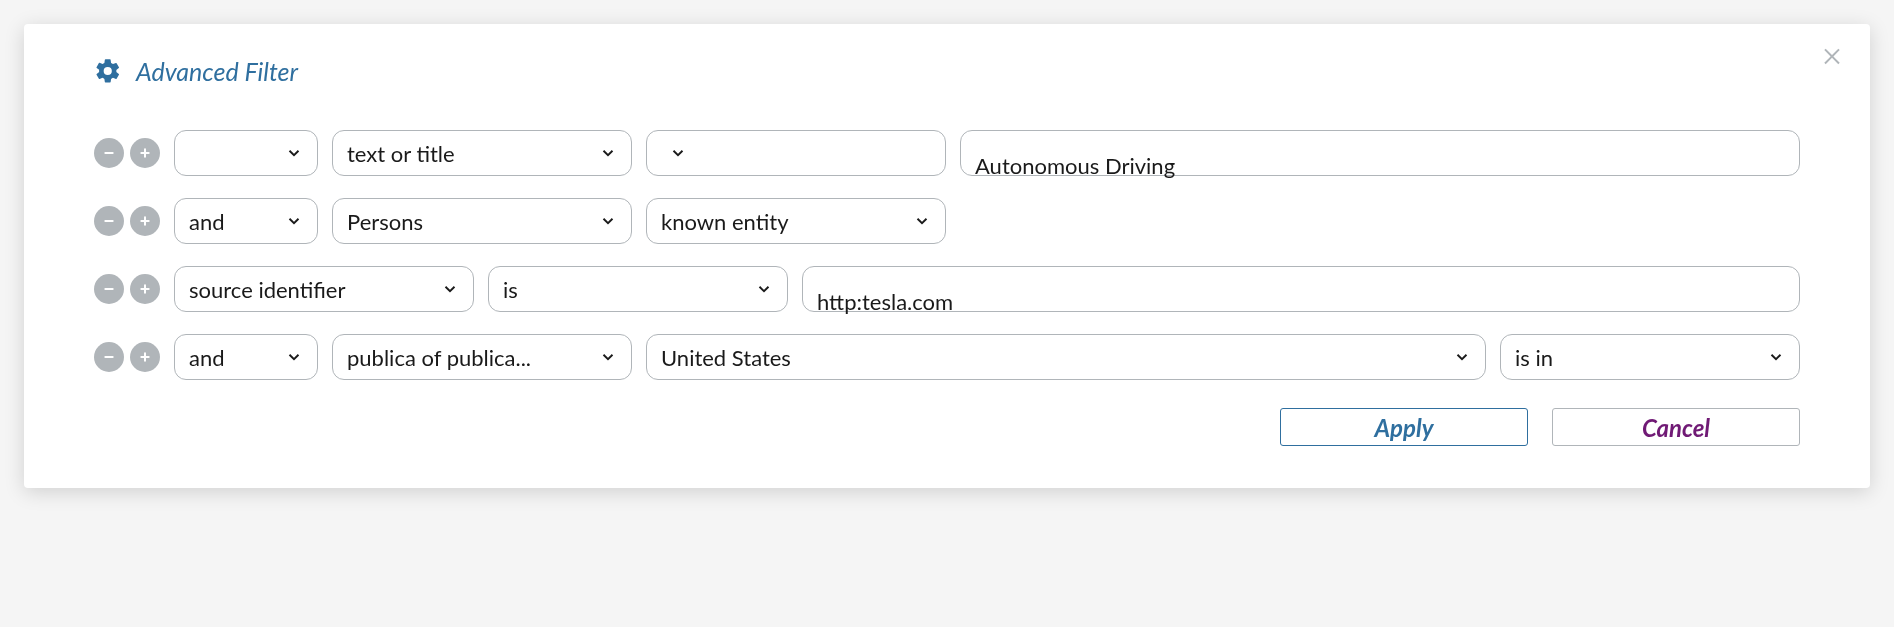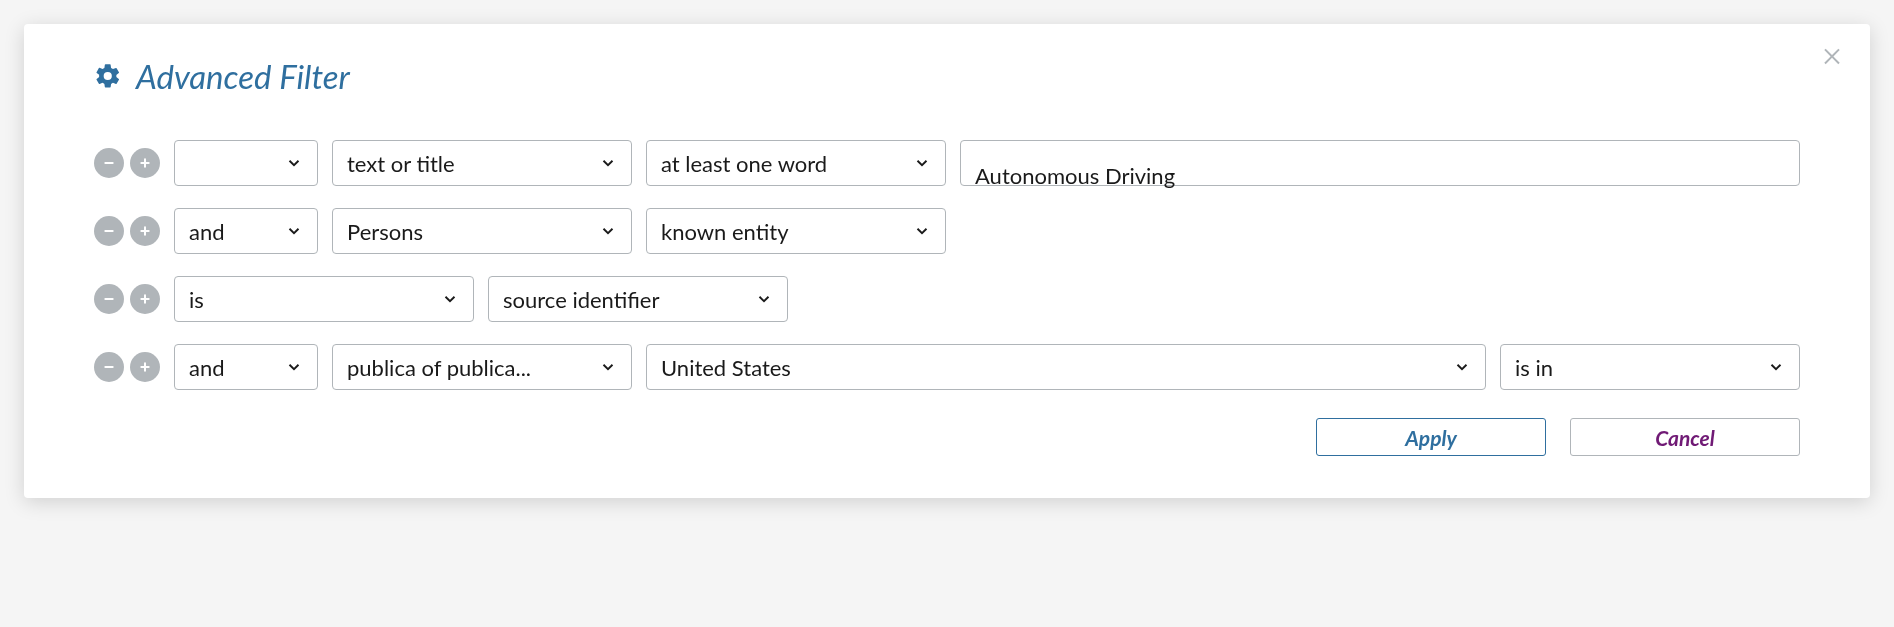--- a/index.html
+++ b/index.html
@@ -36,21 +36,21 @@
     }
     .gear-icon {
       color: #2f6f9f;
       width: 28px;
       height: 28px;
       flex-shrink: 0;
     }
     .title {
       font-style: italic;
       font-weight: 400;
-      font-size: 33px;
+      font-size: 25px;
       color: #2f6f9f;
     }
     .row {
       display: flex;
       align-items: center;
       gap: 14px;
       margin-bottom: 22px;
     }
     .row-btns {
       display: flex;
@@ -63,21 +63,21 @@
       background: #b0b5b9;
       display: flex;
       align-items: center;
       justify-content: center;
       cursor: pointer;
       color: #fff;
     }
     .select-wrap, .input-wrap {
       position: relative;
       border: 1.5px solid #b0b5b9;
-      border-radius: 4px;
+      border-radius: 12px;
       height: 46px;
       display: flex;
       align-items: center;
       padding: 0 14px;
       background: #fff;
     }
     .select-wrap {
       cursor: pointer;
     }
     .sel-text {
@@ -106,30 +106,30 @@
       color: #1a1a1a;
       margin-top: 24px;
     }
     .actions {
       display: flex;
       justify-content: flex-end;
       gap: 24px;
       margin-top: 28px;
     }
     .btn {
-      width: 230px;
+      width: 248px;
       height: 38px;
       border: 1.5px solid;
       border-radius: 3px;
       display: flex;
       align-items: center;
       justify-content: center;
       font-style: italic;
       font-weight: 700;
-      font-size: 21px;
+      font-size: 24px;
       cursor: pointer;
       background: #fff;
     }
     .btn-apply {
       border-color: #2f6f9f;
       color: #2f6f9f;
     }
     .btn-cancel {
       border-color: #b0b5b9;
       color: #701a75;
@@ -174,21 +174,20 @@
             <polyline points="6 9 12 15 18 9"></polyline>
           </svg>
         </div>
         <div class="select-wrap field-col">
           <span class="sel-text">text or title</span>
           <svg class="chevron" width="18" height="18" viewBox="0 0 24 24" fill="none" stroke="currentColor" stroke-width="2.5">
             <polyline points="6 9 12 15 18 9"></polyline>
           </svg>
         </div>
         <div class="select-wrap cond-col">
-          <span class="sel-text">at least one word</span>
           <svg class="chevron" width="18" height="18" viewBox="0 0 24 24" fill="none" stroke="currentColor" stroke-width="2.5">
             <polyline points="6 9 12 15 18 9"></polyline>
           </svg>
         </div>
         <div class="input-wrap val-col">
           <input type="text" value="Autonomous Driving" style="">
         </div>
       </div>
       <div class="row">
         <div class="row-btns">
@@ -230,31 +229,34 @@
               <rect x="5" y="10.5" width="14" height="3" rx="1.5"></rect>
             </svg>
           </div>
           <div class="circle-btn">
             <svg width="16" height="16" viewBox="0 0 24 24" fill="currentColor">
               <rect x="5" y="10.5" width="14" height="3" rx="1.5"></rect>
               <rect x="10.5" y="5" width="3" height="14" rx="1.5"></rect>
             </svg>
           </div>
         </div>
+        <div class="select-wrap field-col">
+          <span class="sel-text">source identifier</span>
+          <svg class="chevron" width="18" height="18" viewBox="0 0 24 24" fill="none" stroke="currentColor" stroke-width="2.5">
+            <polyline points="6 9 12 15 18 9"></polyline>
+          </svg>
+        </div>
         <div class="select-wrap cond-col">
           <span class="sel-text">is</span>
           <svg class="chevron" width="18" height="18" viewBox="0 0 24 24" fill="none" stroke="currentColor" stroke-width="2.5">
             <polyline points="6 9 12 15 18 9"></polyline>
           </svg>
         </div>
-        <div class="select-wrap field-col">
-          <span class="sel-text">source identifier</span>
-          <svg class="chevron" width="18" height="18" viewBox="0 0 24 24" fill="none" stroke="currentColor" stroke-width="2.5">
-            <polyline points="6 9 12 15 18 9"></polyline>
-          </svg>
+        <div class="input-wrap val-col">
+          <input type="text" value="http:tesla.com" style="">
         </div>
       </div>
       <div class="row">
         <div class="row-btns">
           <div class="circle-btn">
             <svg width="16" height="16" viewBox="0 0 24 24" fill="currentColor">
               <rect x="5" y="10.5" width="14" height="3" rx="1.5"></rect>
             </svg>
           </div>
           <div class="circle-btn">

